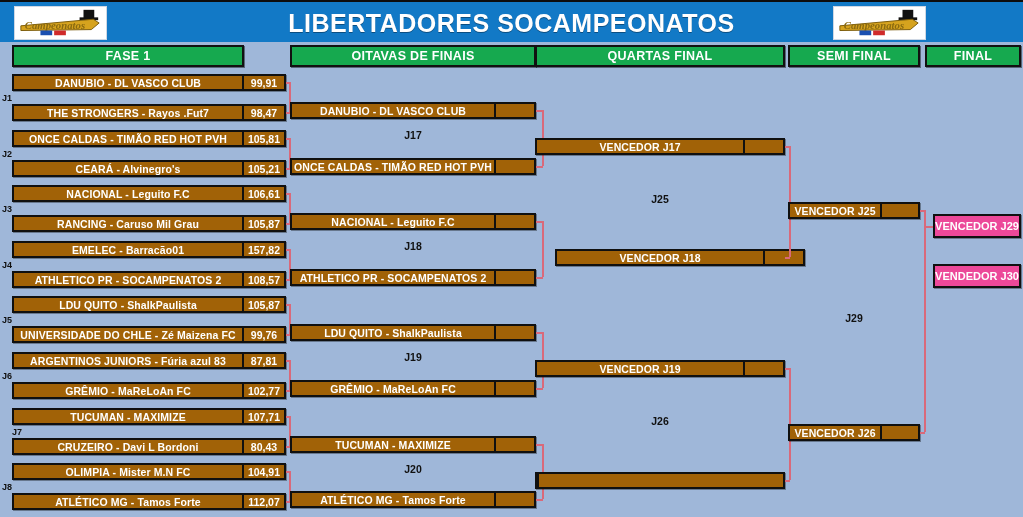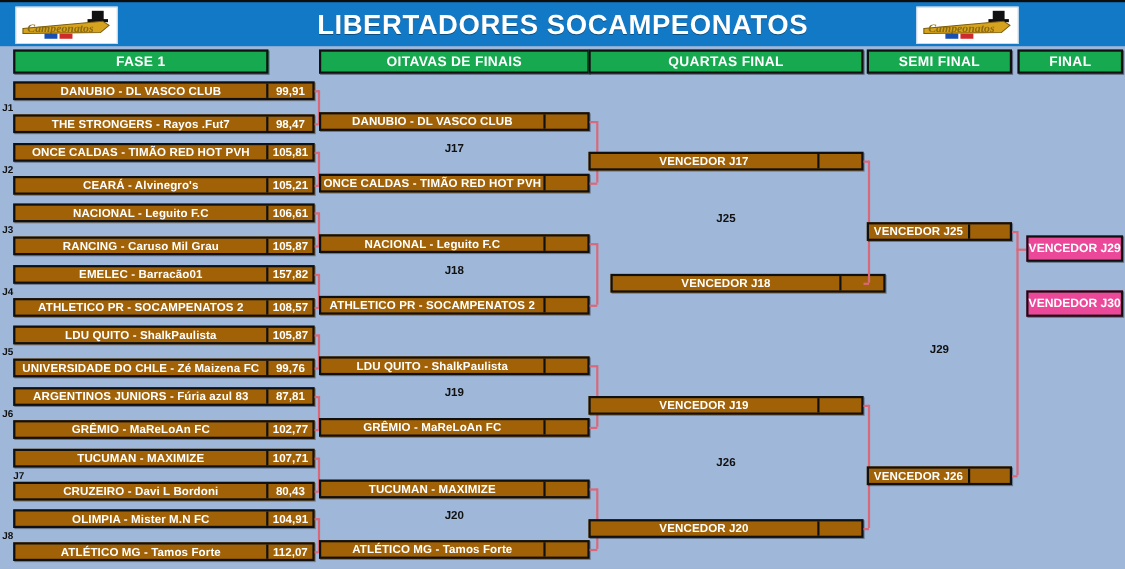--- a/index.html
+++ b/index.html
@@ -293,21 +293,20 @@
     <div class="jcode" style="left: 535px; top: 193px; width: 250px;">J25</div>
     <div class="conn h" style="left: 785px; top: 146px; width: 5px;"></div>
     <div class="conn h" style="left: 785px; top: 257px; width: 5px;"></div>
     <div class="conn v" style="left: 789px; top: 146px; height: 111px;"></div>
     <div class="conn h" style="left: 789px; top: 210px;"></div>
     <div class="mbox" style="left: 535px; top: 360px; width: 250px;">
       <div class="nm">VENCEDOR J19</div>
       <div class="sc" style="flex-basis: 38px;"></div>
     </div>
     <div class="mbox" style="left: 535px; top: 472px; width: 250px;">
-      <div class="nm">VENCEDOR J20</div>
       <div class="sc" style="flex-basis: 38px;"></div>
     </div>
     <div class="jcode" style="left: 535px; top: 415px; width: 250px;">J26</div>
     <div class="conn h" style="left: 785px; top: 368px; width: 5px;"></div>
     <div class="conn h" style="left: 785px; top: 480px; width: 5px;"></div>
     <div class="conn v" style="left: 789px; top: 368px; height: 112px;"></div>
     <div class="conn h" style="left: 789px; top: 432px;"></div>
     <div class="mbox" style="left: 788px; top: 202px; width: 132px;">
       <div class="nm">VENCEDOR J25</div>
       <div class="sc" style="flex-basis: 36px;"></div>

